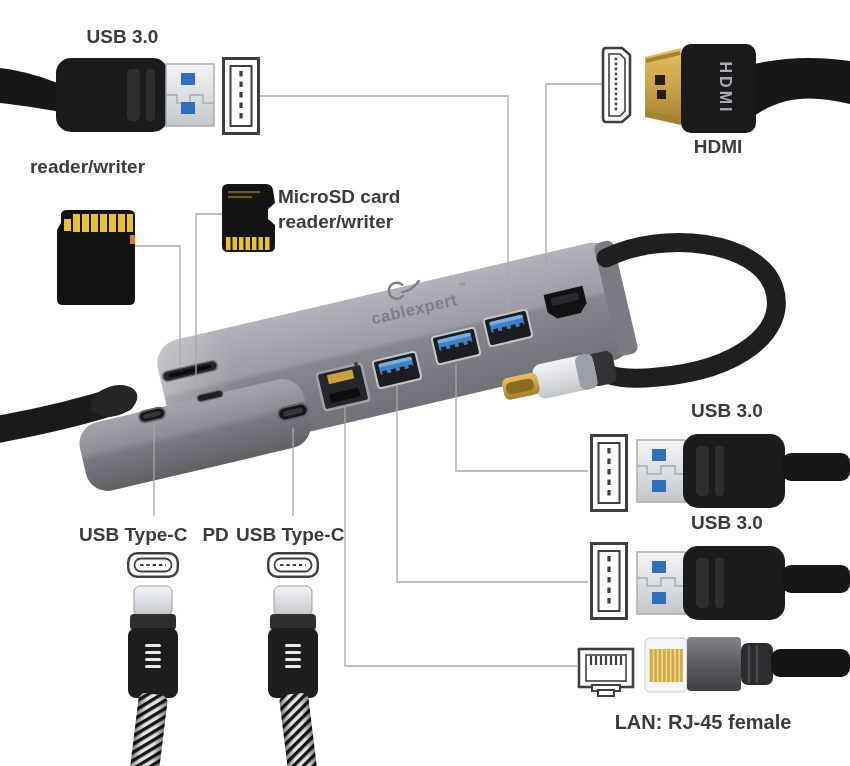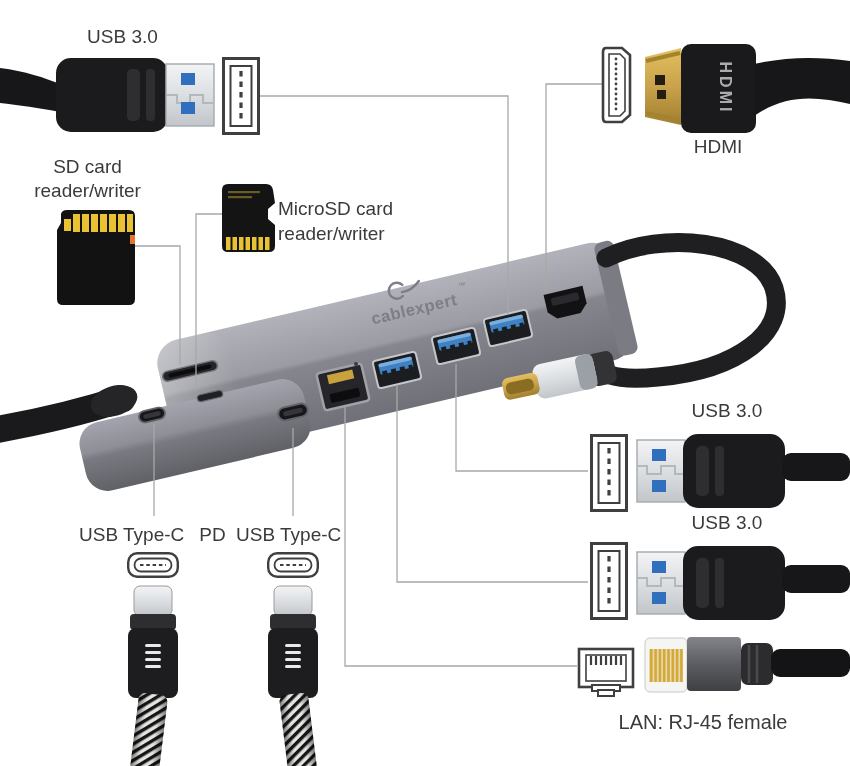--- a/index.html
+++ b/index.html
@@ -1,22 +1,22 @@
 <!DOCTYPE html>
 <html><head>
 <meta charset="utf-8">
 <style>
   html,body{margin:0;padding:0;background:#fff;}
   #stage{position:relative;width:850px;height:766px;background:#fff;overflow:hidden;
          font-family:"Liberation Sans",sans-serif;}
   svg{position:absolute;left:0;top:0;}
-  .lbl{position:absolute;font-weight:400;font-size:19px;color:#3b3b3b;letter-spacing:0;}
+  .lbl{position:absolute;font-weight:700;font-size:19px;color:#3b3b3b;letter-spacing:0;}
   #lbl-usb3-top{left:60px;top:26px;width:125px;text-align:center;}
   #lbl-sd{left:15px;top:155px;width:145px;text-align:center;line-height:24px;}
-  #lbl-microsd{left:278px;top:196px;line-height:25px;}
+  #lbl-microsd{left:278px;top:184px;line-height:25px;}
   #lbl-hdmi{left:660px;top:136px;width:116px;text-align:center;}
   #lbl-usb3-r1{left:658px;top:400px;width:138px;text-align:center;}
   #lbl-usb3-r2{left:658px;top:512px;width:138px;text-align:center;}
   #lbl-typec-pd{left:79px;top:524px;display:flex;gap:15px;}
   #lbl-typec{left:236px;top:524px;}
   #lbl-lan{left:609px;top:711px;width:188px;text-align:center;font-size:20px;}
 </style>
 </head>
 <body>
 
@@ -314,21 +314,20 @@
     <rect x="687" y="637" width="54" height="54" rx="4" fill="url(#gunmetal)"></rect>
     <rect x="741" y="643" width="32" height="42" rx="7" fill="#2c2c2f"></rect>
     <path d="M749,645 v38 M757,645 v38" stroke="#4a4a4e" stroke-width="2.5"></path>
     <rect x="771" y="649" width="79" height="28" rx="9" fill="#141416"></rect>
   </g>
 </svg>
 
 <div class="lbl" id="lbl-usb3-top">USB 3.0</div>
 
 <div class="lbl" id="lbl-sd">
-  <div>SD card</div>
   <div>reader/writer</div>
 </div>
 
 <div class="lbl" id="lbl-microsd">
   <div>MicroSD card</div>
   <div>reader/writer</div>
 </div>
 
 <div class="lbl" id="lbl-hdmi">HDMI</div>
 

